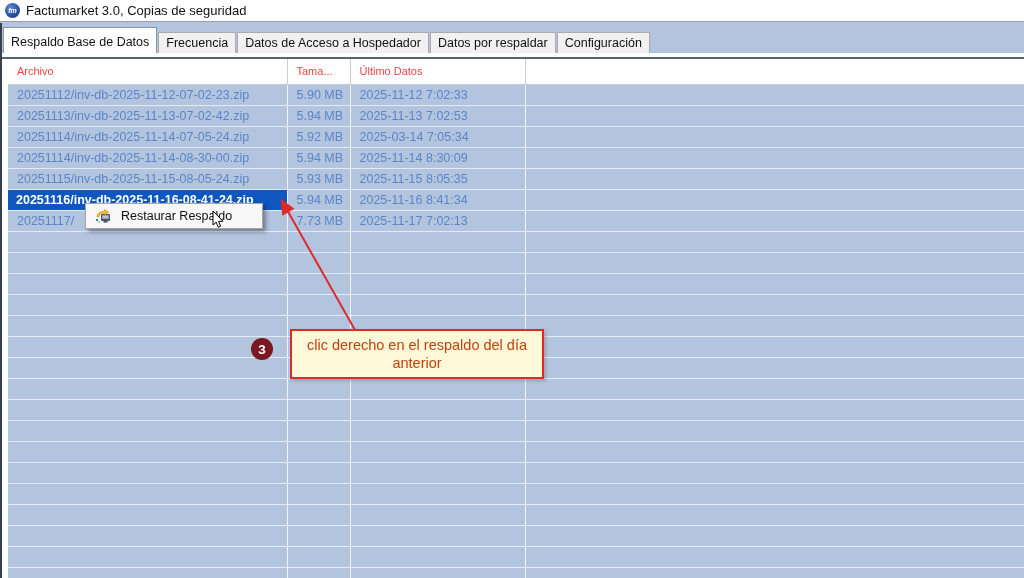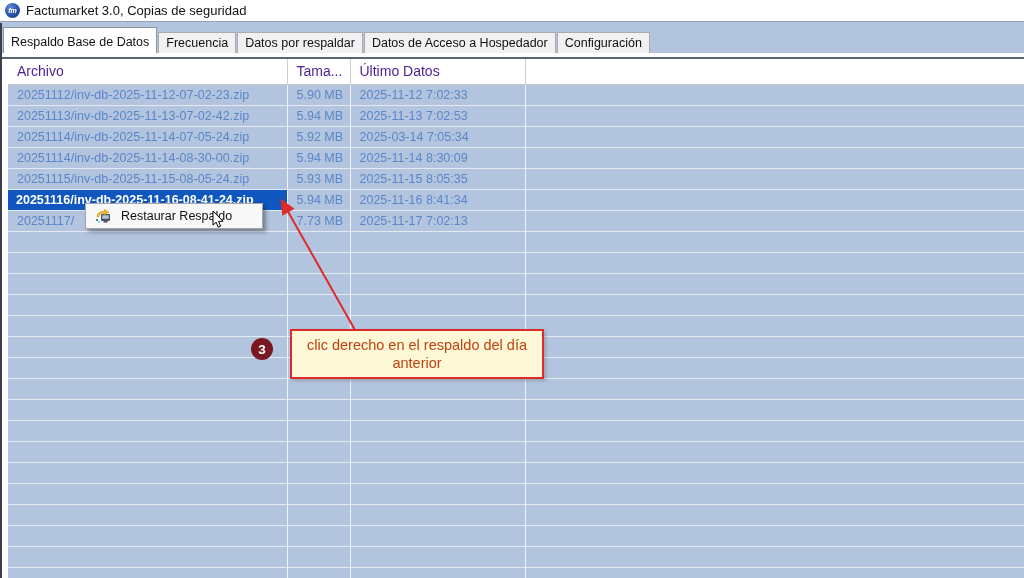--- a/index.html
+++ b/index.html
@@ -28,21 +28,21 @@
   .white-strip { height:4px; background:#ffffff; }
   .panel-top-border { height:2px; background:#5a6472; }
 
   .content { display:flex; height:519px; }
   .gutter { width:6px; background:#ffffff; }
   .listview { flex:1; background:#b3c4de; overflow:hidden; }
 
   
   table { border-collapse:collapse; table-layout:fixed; width:100%; }
   col.c-file { width:279px; } col.c-size { width:63px; } col.c-acc { width:175px; }
-  th { background:#ffffff; color:#4c1d95; font-weight:normal; font-size:14px; text-align:left;
+  th { background:#ffffff; color:#ef4444; font-weight:normal; font-size:11px; text-align:left;
     height:25px; padding:0 0 0 9px; border-right:1px solid #c9cfd8; border-bottom:1px solid #c2c9d2;
     white-space:nowrap; overflow:hidden; }
   th.empty { border-right:none; }
   td { height:21px; font-size:12.5px; color:#5b86c8; padding:0 0 0 9px;
     border-right:1px solid rgba(255,255,255,.8); border-bottom:1.5px solid rgba(255,255,255,.65);
     white-space:nowrap; overflow:hidden; }
   td.empty { border-right:none; }
   td.selected { background:#0f57be; color:#ffffff; font-weight:bold;padding-left:8px; }
 
   
@@ -70,22 +70,22 @@
 
 <div class="titlebar">
   <div class="app-icon">fm</div>
   <div class="title-text">Factumarket 3.0, Copias de seguridad</div>
 </div>
 
 <div class="form">
   <div class="tabstrip">
     <div class="tab active">Respaldo Base de Datos</div>
     <div class="tab">Frecuencia</div>
+    <div class="tab">Datos de Acceso a Hospedador</div>
     <div class="tab">Datos por respaldar</div>
-    <div class="tab">Datos de Acceso a Hospedador</div>
     <div class="tab">Configuración</div>
   </div>
   <div class="white-strip"></div>
   <div class="panel-top-border"></div>
 
   <div class="content">
     <div class="gutter"></div>
     <div class="listview">
       <table>
         <colgroup>

